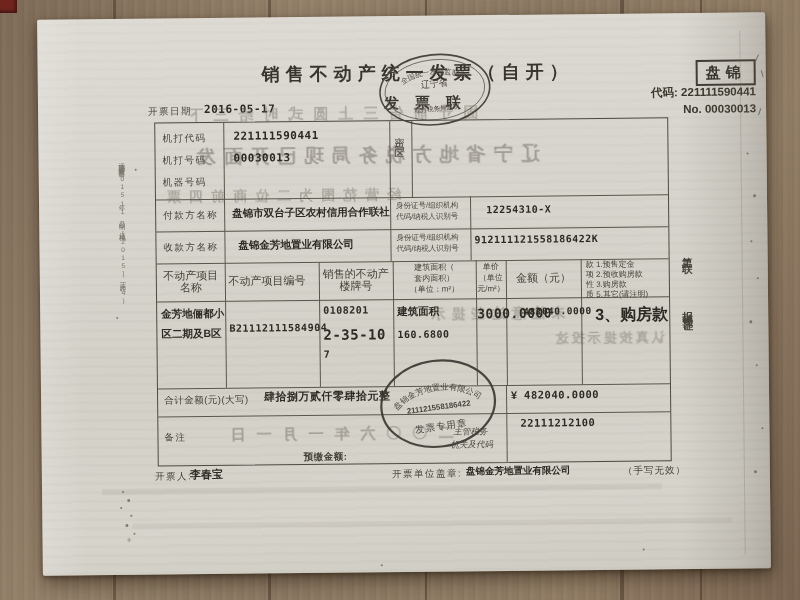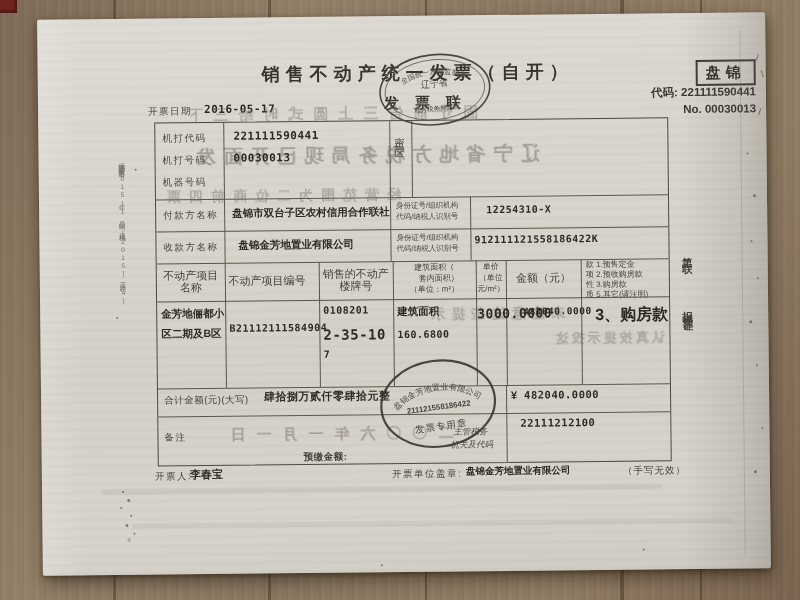--- a/index.html
+++ b/index.html
@@ -120,21 +120,21 @@
       <div class="idlb" style="left:240px;top:112px">身份证号/组织机构</div>
       <div class="idlb" style="left:240px;top:123px">代码/纳税人识别号</div>
       <div class="vv" style="left:318px;top:114px;font-size:10px">912111121558186422K</div>
 
       <div class="hd" style="left:0;top:145px;width:68px">不动产项目</div>
       <div class="hd" style="left:0;top:157px;width:68px">名称</div>
       <div class="hd" style="left:68px;top:151px;width:84px">不动产项目编号</div>
       <div class="hd" style="left:162px;top:145px;width:74px">销售的不动产</div>
       <div class="hd" style="left:162px;top:157px;width:74px">楼牌号</div>
       <div class="hd hd8" style="left:236px;top:141px;width:83px">建筑面积（</div>
-      <div class="hd hd8" style="left:236px;top:152px;width:92px">套内面积）</div>
+      <div class="hd hd8" style="left:236px;top:152px;width:83px">套内面积）</div>
       <div class="hd hd8" style="left:236px;top:163px;width:83px">（单位：m²）</div>
       <div class="hd hd8" style="left:319px;top:141px;width:30px">单价</div>
       <div class="hd hd8" style="left:319px;top:152px;width:30px">（单位</div>
       <div class="hd hd8" style="left:319px;top:163px;width:30px">元/m²）</div>
       <div class="hd" style="left:349px;top:151px;width:75px">金额（元）</div>
       <div class="hd hd8" style="left:429px;top:140px;text-align:left">款 1.预售定金</div>
       <div class="hd hd8" style="left:429px;top:150px;text-align:center">项 2.预收购房款</div>
       <div class="hd hd8" style="left:429px;top:160px;text-align:left">性 3.购房款</div>
       <div class="hd hd8" style="left:429px;top:170px;text-align:left">质 5.其它(请注明)</div>
 

